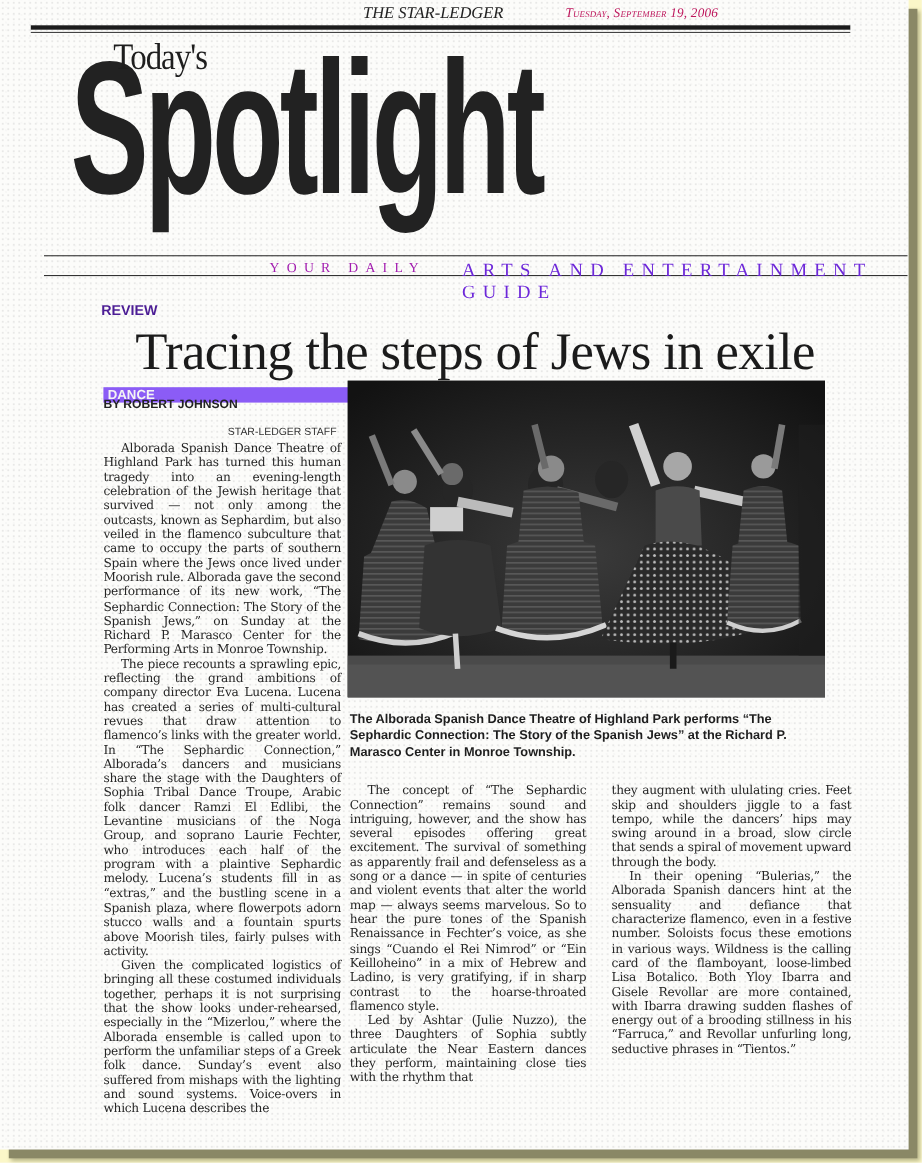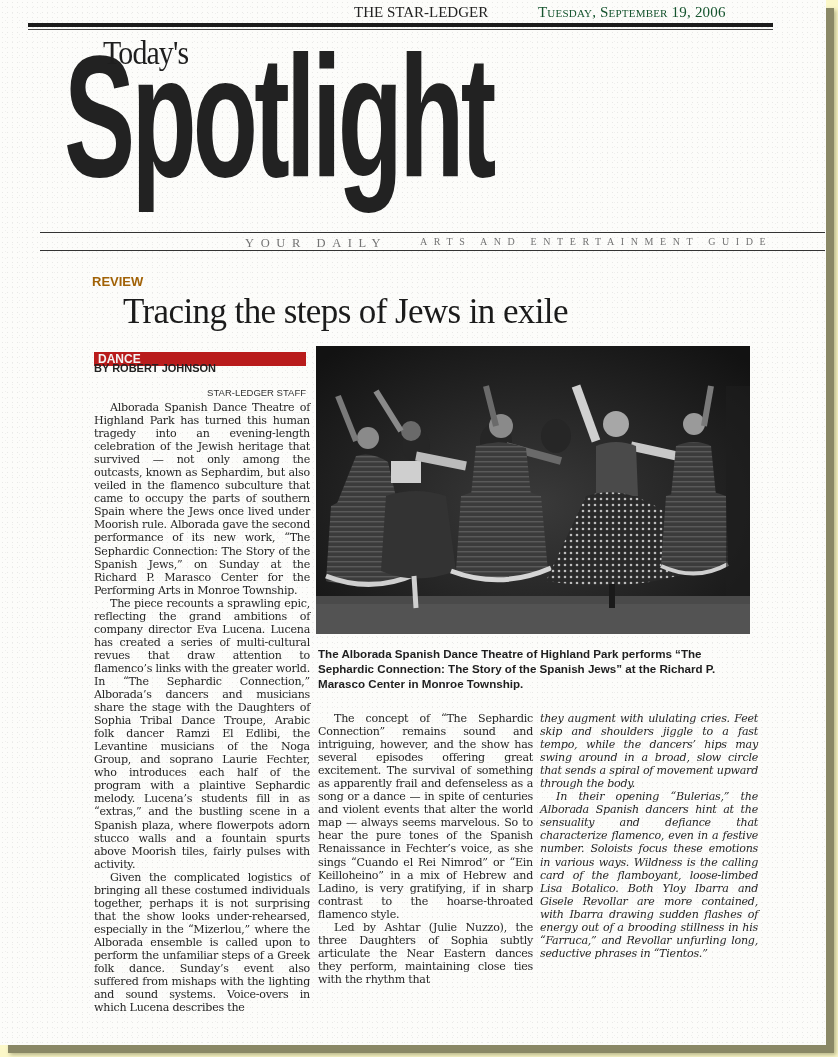--- a/index.html
+++ b/index.html
@@ -19,55 +19,55 @@
   .page:before {
     content:""; position:absolute; inset:0;
     background-image:
       radial-gradient(#d9d9d9 0.6px, transparent 0.8px),
       radial-gradient(#e6e6e6 0.5px, transparent 0.7px);
     background-size: 5px 5px, 7px 7px;
     background-position: 0 0, 2px 3px;
     opacity:.55; pointer-events:none;
   }
   .masthead-top {
-    position:absolute; left:36px; top:4px; width:750px; height:18px;
+    position:absolute; left:12px; top:4px; width:750px; height:18px;font-style:italic;
   }
   .paper-name { position:absolute; left:318px; top:0; font-family:"Liberation Serif", serif; font-size:15px; color:#222; }
-  .date-line { position:absolute; left:502px; top:0; font-family:"Liberation Serif", serif; font-size:15px; color:#14532d; font-variant:small-caps; letter-spacing:.2px;text-align:right;}
+  .date-line { position:absolute; left:502px; top:0; font-family:"Liberation Serif", serif; font-size:12px; color:#be185d; font-variant:small-caps; letter-spacing:.2px;text-align:right;}
   .rule-thick { position:absolute; left:28px; top:23px; width:745px; height:4px; background:#1c1c1c; }
   .rule-thin2 { position:absolute; left:28px; top:29px; width:745px; height:1px; background:#444; }
 
   .todays { position:absolute; left:103px; top:34px; font-family:"Liberation Serif", serif; font-size:34px; color:#1e1e1e; letter-spacing:-1px; transform:scaleX(.88); transform-origin:left top;}
   .spotlight {
     position:absolute; left:64px; top:30px;
     font-family:"Liberation Sans", sans-serif; font-weight:bold;
     font-size:172px; line-height:172px; color:#222;
     letter-spacing:-6px;
     transform:scaleX(.62); transform-origin:left top;
   }
   .guide-rule1 { position:absolute; left:40px; top:232px; width:785px; height:1px; background:#333; }
   .guide-rule2 { position:absolute; left:40px; top:250px; width:785px; height:1px; background:#333; }
-  .guide-left { position:absolute; left:245px; top:236px; font-family:"Liberation Serif", serif; font-size:12.5px; letter-spacing:6.6px; color:#737373; }
-  .guide-right { position:absolute; left:420px; top:236px; font-family:"Liberation Serif", serif; font-size:10px; letter-spacing:6.6px; color:#737373; }
+  .guide-left { position:absolute; left:245px; top:236px; font-family:"Liberation Serif", serif; font-size:12.5px; letter-spacing:6.6px; color:#a21caf; }
+  .guide-right { position:absolute; left:420px; top:236px; font-family:"Liberation Serif", serif; font-size:17px; letter-spacing:6.6px; color:#6d28d9; }
 
-  .review { position:absolute; left:92px; top:274px; font-family:"Liberation Sans", sans-serif; font-weight:bold; font-size:13px; color:#a16207; }
-  .headline { position:absolute; left:123px; top:292px; font-family:"Liberation Serif", serif; font-size:35px; color:#1b1b1b; letter-spacing:-.6px; white-space:nowrap; }
+  .review { position:absolute; left:92px; top:274px; font-family:"Liberation Sans", sans-serif; font-weight:bold; font-size:13px; color:#4c1d95; }
+  .headline { position:absolute; left:123px; top:292px; font-family:"Liberation Serif", serif; font-size:48px; color:#1b1b1b; letter-spacing:-.6px; white-space:nowrap; }
 
-  .dance-bar { position:absolute; left:94px; top:352px; width:212px; height:14px; background:#b91c1c; }
+  .dance-bar { position:absolute; left:94px; top:352px; width:212px; height:14px; background:#8b5cf6;padding-left:44px; }
   .dance-label { position:absolute; left:4px; top:0px; font-family:"Liberation Sans", sans-serif; font-weight:bold; font-size:12px; color:#f4f4f4; line-height:14px; }
 
   .byline { position:absolute; left:94px; top:362px; width:212px; text-align:left; font-family:"Liberation Sans", sans-serif; font-weight:bold; font-size:11px; color:#222; }
   .staff { position:absolute; left:94px; top:387px; width:212px; text-align:right; font-family:"Liberation Sans", sans-serif; font-size:9.5px; color:#333; }
 
   .col { position:absolute; font-family:"DejaVu Serif", serif; font-size:11.1px; line-height:13.05px; color:#252525; text-align:justify; letter-spacing:-.25px; }
   .col p { margin:0; text-indent:16px; }
   .col p.noindent { text-indent:0; }
   .col1 { left:94px; top:401px; width:216px; }
   .col2 { left:318px; top:712px; width:215px; }
-  .col3 { left:540px; top:712px; width:218px;font-style:italic; }
+  .col3 { left:556px; top:712px; width:218px; }
 
   .photo {
     position:absolute; left:316px; top:346px; width:434px; height:288px;
     background:#1a1a1a; overflow:hidden;
   }
   .credit { position:absolute; left:316px; top:636px; width:434px; text-align:right; font-family:"Liberation Sans", sans-serif; font-size:7.5px; color:#333; letter-spacing:-.2px; }
   .caption { position:absolute; left:318px; top:646px; width:436px; font-family:"Liberation Sans", sans-serif; font-weight:bold; font-size:11.6px; line-height:15px; color:#1e1e1e; }
 </style>
 </head>
 <body>

